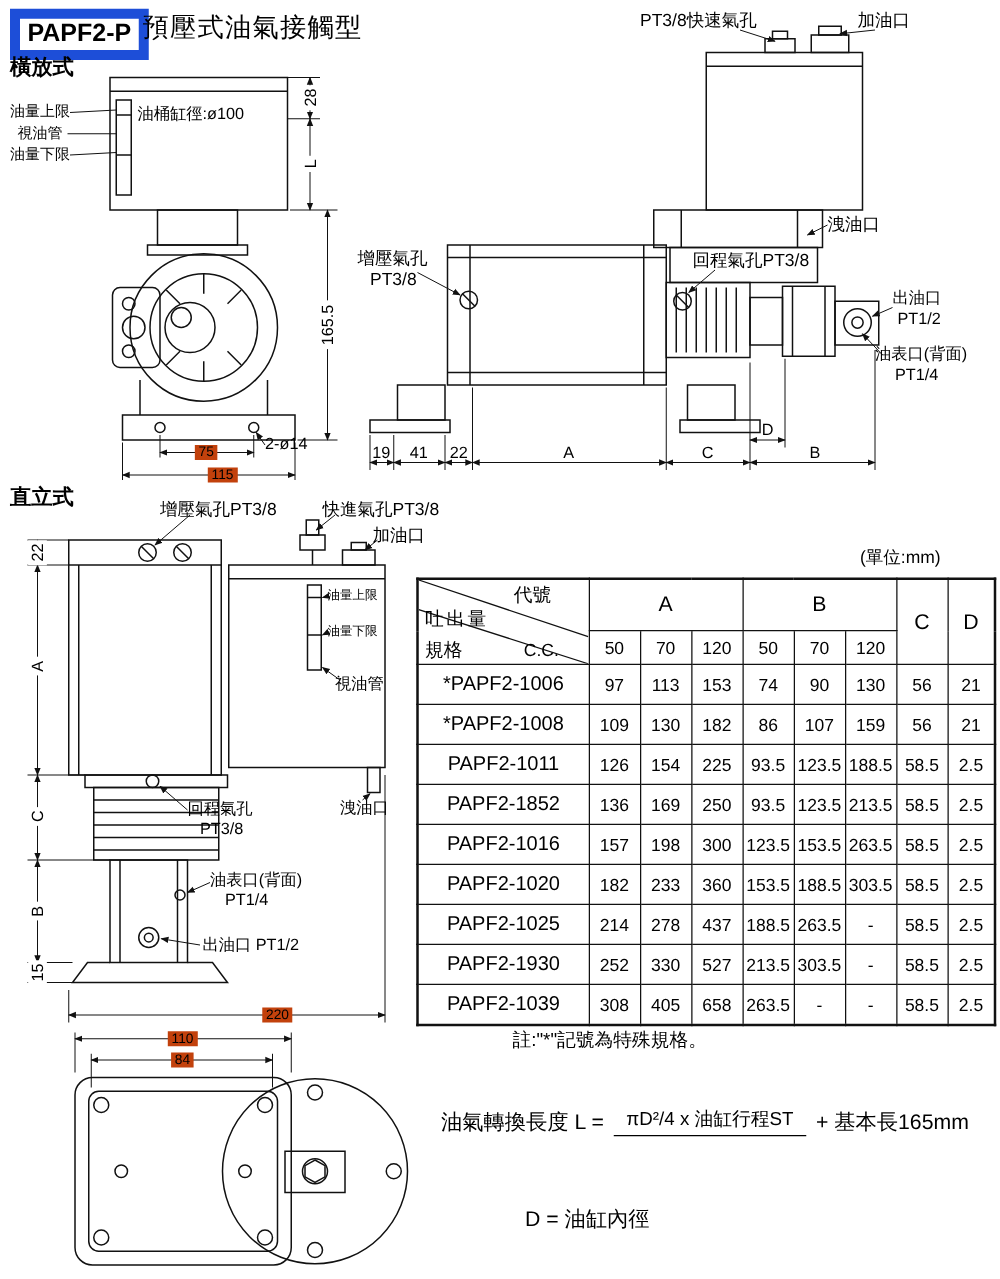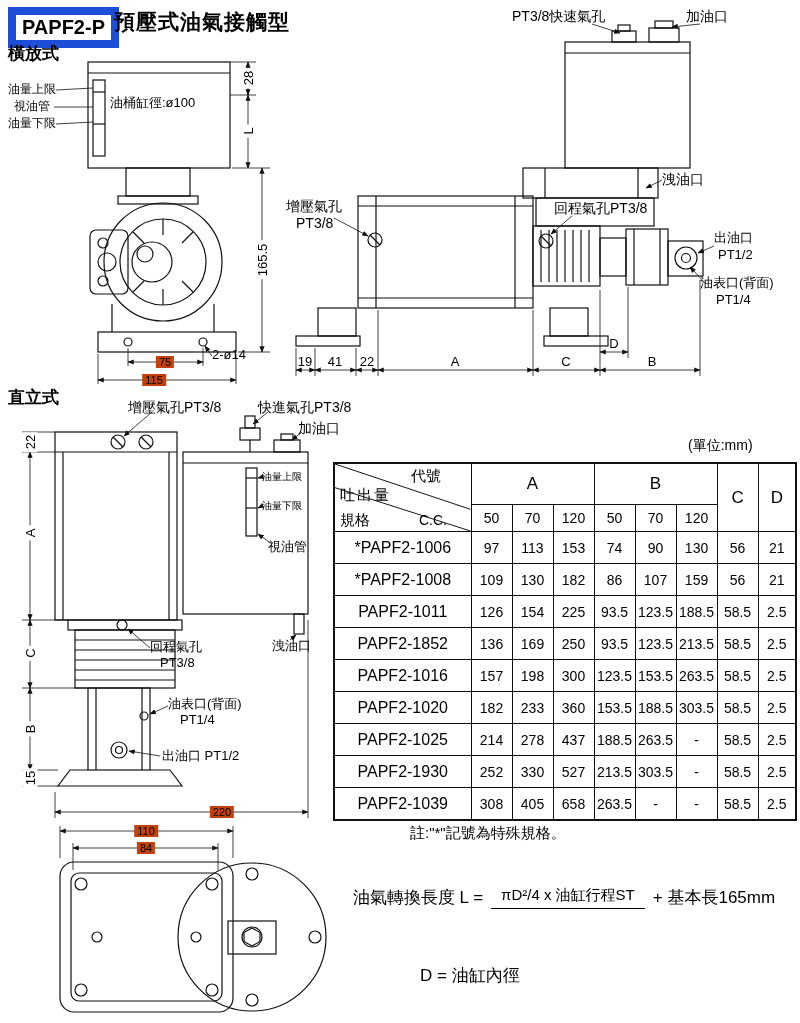--- a/index.html
+++ b/index.html
@@ -4,21 +4,21 @@
 <style>
   html,body{margin:0;padding:0;background:#fff;}
   body{width:800px;height:1023px;position:relative;font-family:"Liberation Sans","DejaVu Sans",sans-serif;color:#000;overflow:hidden;}
   .page{position:absolute;inset:0;}
   svg.lineart{position:absolute;left:0;top:0;}
   .lbl{position:absolute;white-space:nowrap;font-size:13px;line-height:1.15;}
   .dim-on{position:absolute;font-size:11px;background:#c2410c;padding:0 3px;transform:translate(-50%,-50%);white-space:nowrap;}
   .dim-rot{position:absolute;font-size:13px;background:#fff;padding:0 3px;transform:translate(-50%,-50%) rotate(-90deg);white-space:nowrap;}
   .dim-above{position:absolute;font-size:13px;transform:translateX(-50%);white-space:nowrap;}
   .title-box{position:absolute;left:8px;top:7px;border:8px solid #1d4ed8;padding:1px 6px;font-size:20px;font-weight:bold;}
-  .title-text{position:absolute;left:114px;top:8px;font-size:21px;font-weight:bold;letter-spacing:1px;}
+  .title-text{position:absolute;left:114px;top:8px;font-size:21px;font-weight:normal;letter-spacing:1px;}
   .sec-label{font-size:17px;font-weight:bold;}
   
   .table-wrap{position:absolute;left:333px;top:462px;border-radius:18px;}
   table.spec{border-collapse:collapse;table-layout:fixed;width:462px;background:#fff;border:2px solid #111;}
   .spec th,.spec td{border:1px solid #111;text-align:center;padding:0;font-weight:normal;}
   .spec thead tr.gr th{height:40px;font-size:17px;}
   .spec thead tr.sub th{height:26px;font-size:14px;}
   .spec tbody td{height:31px;font-size:14px;}
   .spec td.model{font-size:16px;}
   td.corner{position:relative;padding:0;}
@@ -252,26 +252,26 @@
 
   <div class="title-box">
     <span>PAPF2-P</span>
   </div>
   <div class="title-text">預壓式油氣接觸型</div>
 
   <div class="lbl sec-label" style="left:8px;top:44px">橫放式</div>
   <div class="lbl" style="left:8px;top:83px;font-size:12px">油量上限</div>
   <div class="lbl" style="left:14px;top:100px;font-size:12px">視油管</div>
   <div class="lbl" style="left:8px;top:117px;font-size:12px">油量下限</div>
-  <div class="lbl" style="left:110px;top:96px;font-size:13px">油桶缸徑:ø100</div>
+  <div class="lbl" style="left:110px;top:84px;font-size:13px">油桶缸徑:ø100</div>
   <div class="dim-rot" style="left:248px;top:78px">28</div>
   <div class="dim-rot" style="left:248px;top:131px">L</div>
   <div class="dim-rot" style="left:262px;top:260px">165.5</div>
   <div class="dim-on" style="left:165px;top:362px">75</div>
-  <div class="dim-on" style="left:154px;top:380px">115</div>
+  <div class="dim-on" style="left:178px;top:380px">115</div>
   <div class="lbl" style="left:212px;top:348px">2-ø14</div>
 
   <div class="lbl" style="left:512px;top:8px;font-size:14px">PT3/8快速氣孔</div>
   <div class="lbl" style="left:686px;top:8px;font-size:14px">加油口</div>
   <div class="lbl" style="left:662px;top:171px;font-size:14px">洩油口</div>
   <div class="lbl" style="left:286px;top:198px;font-size:14px">增壓氣孔</div>
   <div class="lbl" style="left:296px;top:215px;font-size:14px">PT3/8</div>
   <div class="lbl" style="left:554px;top:200px;font-size:14px">回程氣孔PT3/8</div>
   <div class="lbl" style="left:714px;top:231px">出油口</div>
   <div class="lbl" style="left:718px;top:248px">PT1/2</div>

